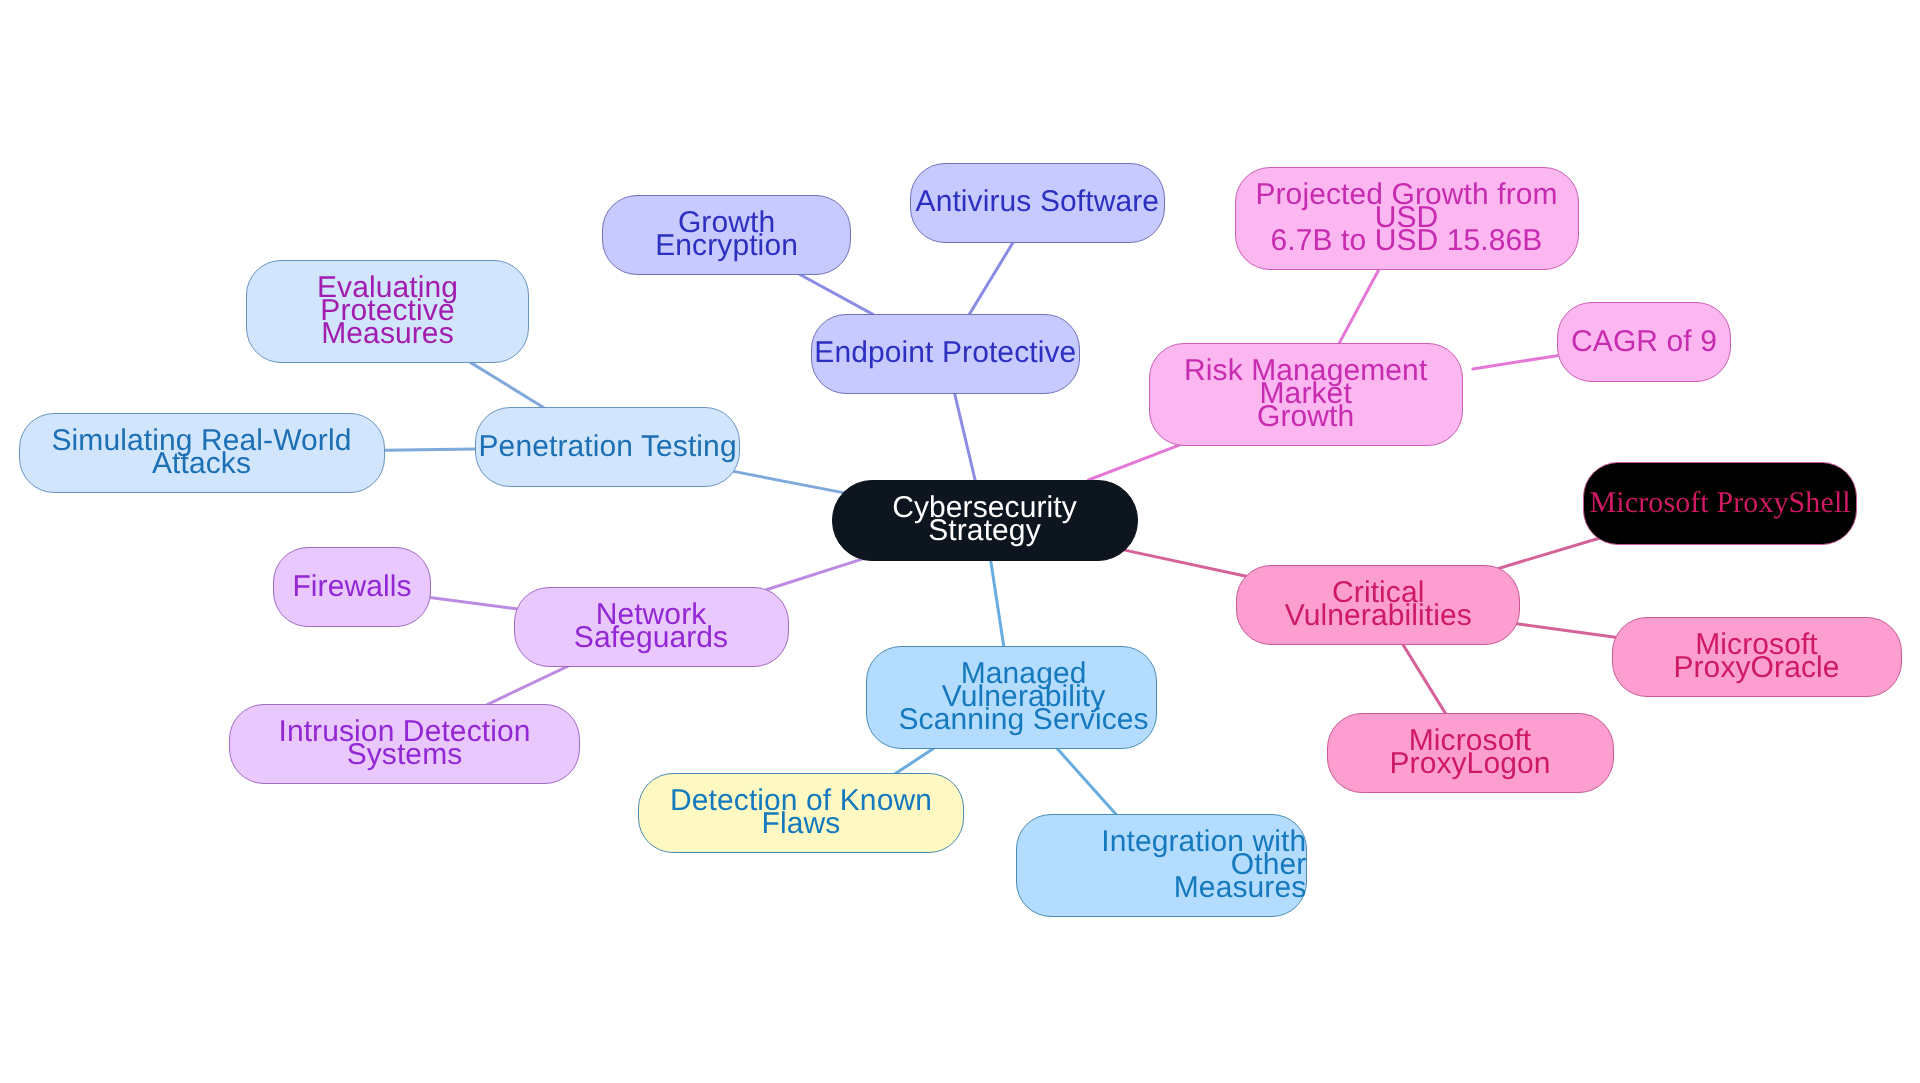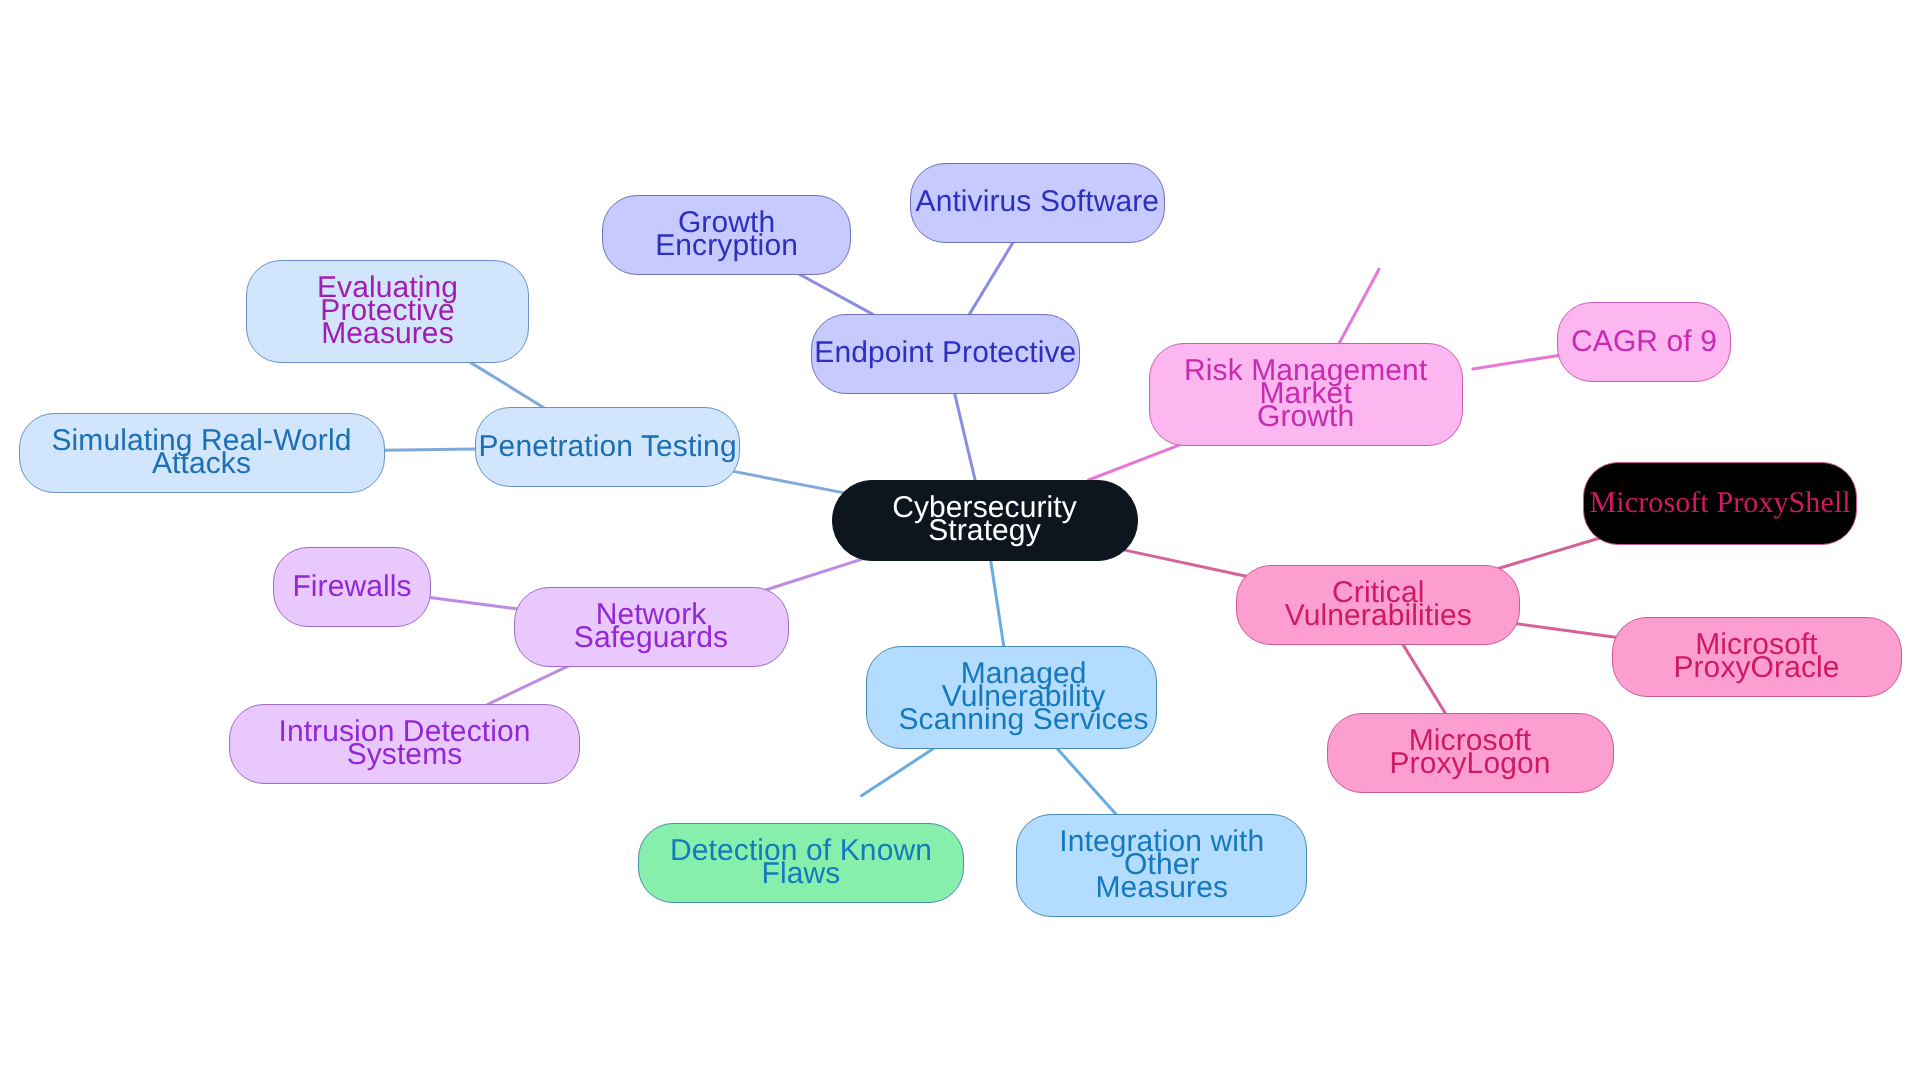--- a/index.html
+++ b/index.html
@@ -64,20 +64,24 @@
     <span class="mm-label" style="color: #a21caf;">Evaluating Protective
 Measures</span>
   </div>
   <div class="mm-node" style="left: 18.5px; top: 413px; width: 366px; height: 80px; border-radius: 35px; background: rgb(209, 229, 252); border-color: rgb(106, 147, 193);">
     <span class="mm-label" style="color: rgb(27, 111, 181);">Simulating Real-World Attacks</span>
   </div>
   <div class="mm-node" style="left: 1148.7px; top: 342.7px; width: 314px; height: 103px; border-radius: 35px; background: rgb(252, 182, 240); border-color: rgb(204, 94, 179);">
     <span class="mm-label" style="color: rgb(199, 43, 176);">Risk Management Market
 Growth</span>
   </div>
+  <div class="mm-node" style="left: 1234.5px; top: 166.8px; width: 344px; height: 103px; border-radius: 35px; background: rgb(252, 182, 240); border-color: rgb(204, 94, 179);">
+    <span class="mm-label" style="color: rgb(199, 43, 176);">Projected Growth from USD
+6.7B to USD 15.86B</span>
+  </div>
   <div class="mm-node" style="left: 1557px; top: 302px; width: 174px; height: 80px; border-radius: 35px; background: rgb(252, 182, 240); border-color: rgb(204, 94, 179);">
     <span class="mm-label" style="color: rgb(199, 43, 176);">CAGR of 9</span>
   </div>
   <div class="mm-node" style="left: 1236.3px; top: 564.6px; width: 284px; height: 80px; border-radius: 35px; background: rgb(252, 159, 208); border-color: rgb(203, 89, 148);">
     <span class="mm-label" style="color: rgb(206, 25, 99);">Critical Vulnerabilities</span>
   </div>
   <div class="mm-node" style="left: 1583.2px; top: 461.7px; width: 274px; height: 83px; border-radius: 35px; background: #000000; border-color: rgb(203, 89, 148); font-family: Liberation Serif, serif;">
     <span class="mm-label" style="color: rgb(206, 25, 99);">Microsoft ProxyShell</span>
   </div>
   <div class="mm-node" style="left: 1611.5px; top: 616.8px; width: 290px; height: 80px; border-radius: 35px; background: rgb(252, 159, 208); border-color: rgb(203, 89, 148);">
@@ -92,20 +96,20 @@
   <div class="mm-node" style="left: 273px; top: 547.1px; width: 158px; height: 80px; border-radius: 35px; background: rgb(232, 200, 253); border-color: rgb(160, 108, 195);">
     <span class="mm-label" style="color: rgb(147, 39, 212);">Firewalls</span>
   </div>
   <div class="mm-node" style="left: 229px; top: 704px; width: 351px; height: 80px; border-radius: 35px; background: rgb(232, 200, 253); border-color: rgb(160, 108, 195);">
     <span class="mm-label" style="color: rgb(147, 39, 212);">Intrusion Detection Systems</span>
   </div>
   <div class="mm-node" style="left: 866.1px; top: 646.1px; width: 291px; height: 103px; border-radius: 35px; background: rgb(180, 220, 254); border-color: rgb(75, 140, 180); padding-left: 24px;">
     <span class="mm-label" style="color: rgb(21, 121, 190);">Managed Vulnerability
 Scanning Services</span>
   </div>
-  <div class="mm-node" style="left: 638px; top: 823px; width: 326px; height: 80px; border-radius: 35px; background: #86efac; border-color: rgb(75, 140, 180);">
+  <div class="mm-node" style="left: 638px; top: 773px; width: 326px; height: 80px; border-radius: 35px; background: #fef9c3; border-color: rgb(75, 140, 180);">
     <span class="mm-label" style="color: rgb(21, 121, 190);">Detection of Known Flaws</span>
   </div>
-  <div class="mm-node" style="left: 1016.3px; top: 814px; width: 291px; height: 103px; border-radius: 35px; background: rgb(180, 220, 254); border-color: rgb(75, 140, 180);">
+  <div class="mm-node" style="left: 1016.3px; top: 814px; width: 291px; height: 103px; border-radius: 35px; background: rgb(180, 220, 254); border-color: rgb(75, 140, 180); text-align: right;">
     <span class="mm-label" style="color: rgb(21, 121, 190);">Integration with Other
 Measures</span>
   </div>
 </div>
 
 </body></html>

